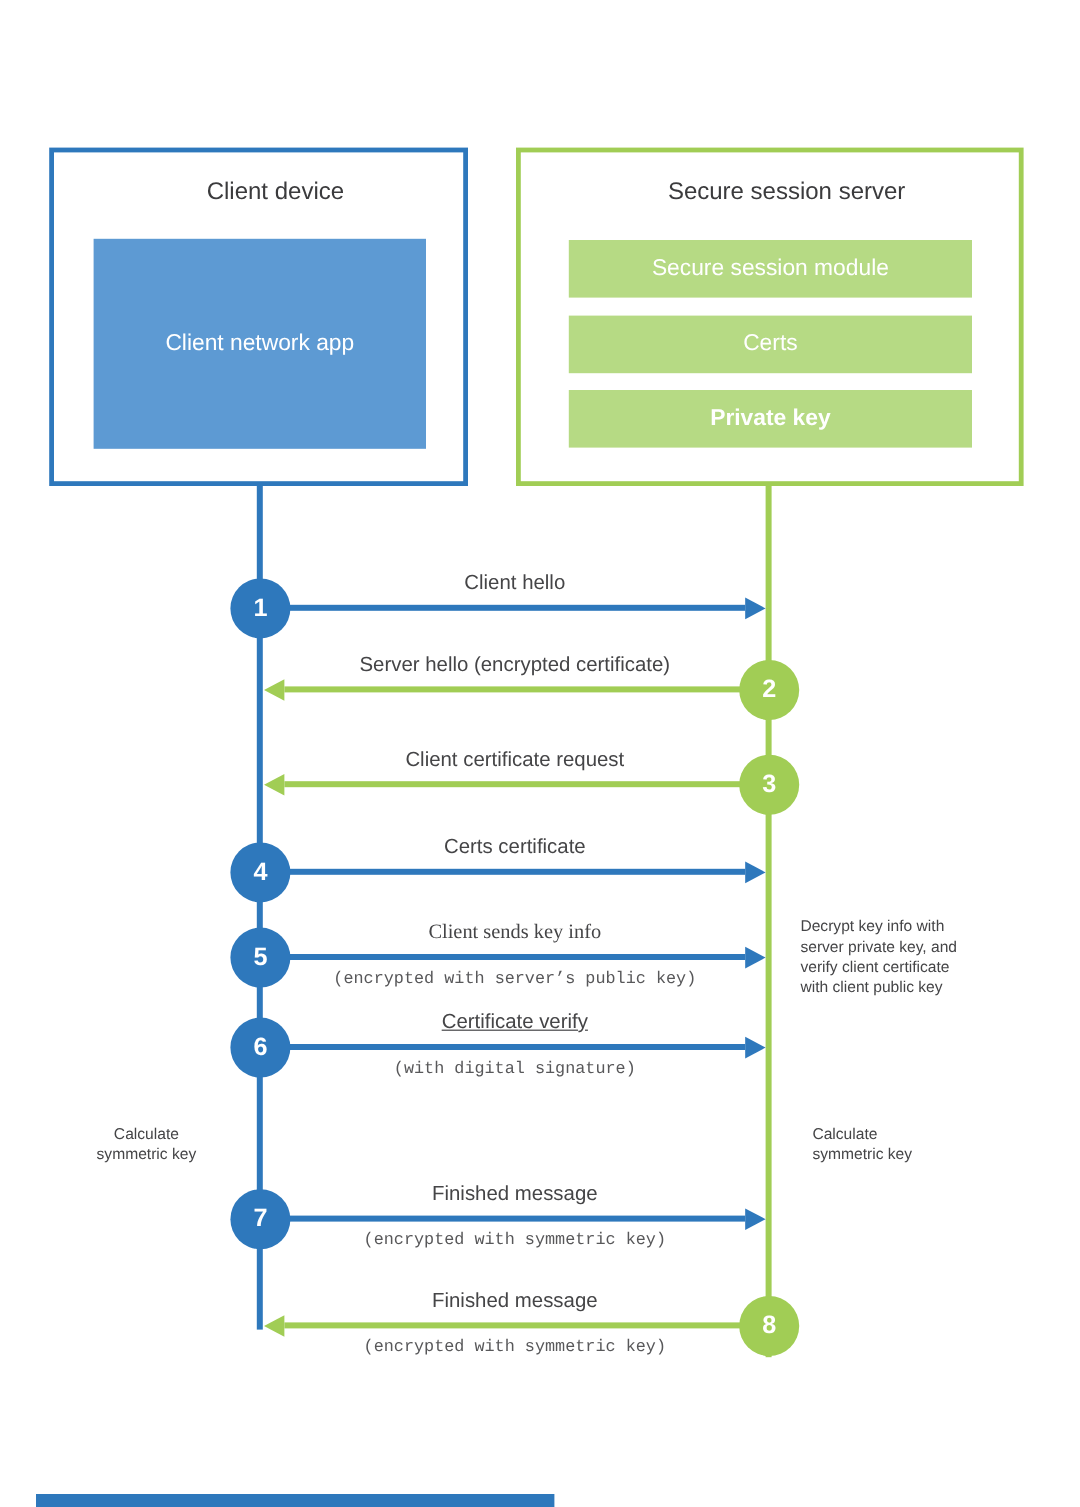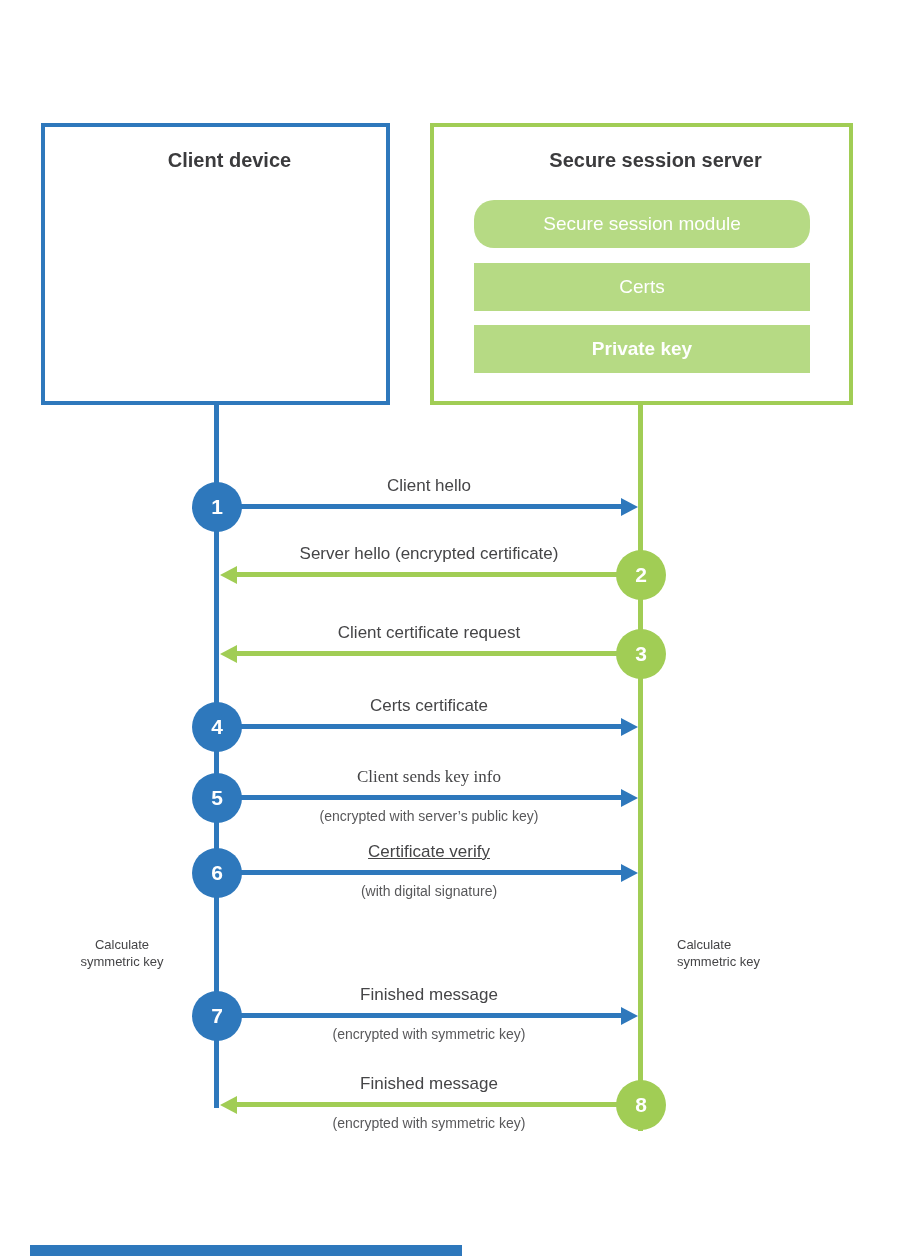--- a/index.html
+++ b/index.html
@@ -29,21 +29,21 @@
     background: #ffffff;
   }
   .client-box { left: 41px; width: 349px; border: 4px solid var(--blue); }
   .server-box { left: 430px; width: 423px; border: 4px solid var(--green); }
   .actor-title {
     position: absolute;
     left: 0; right: 0;
     top: 22px;
     text-align: center;
     font-size: 20px;
-    font-weight: bold;
+    font-weight: normal;
     color: #3b3b3d;
     padding-left: 28px;
   }
   .client-app {
     position: absolute;
     left: 78px;
     top: 199px;
     width: 277px;
     height: 175px;
     background: var(--light-blue);
@@ -108,20 +108,21 @@
     font-size: 17px;
     color: #454547;
   }
   .msg-sub {
     position: absolute;
     left: 237px;
     width: 384px;
     text-align: center;
     font-size: 14px;
     color: #58585a;
+    font-family: Liberation Mono, monospace;
   }
   
   .side-note {
     position: absolute;
     font-size: 13px;
     line-height: 17px;
     color: #454547;
     white-space: pre-line;
   }
   .note-decrypt { left: 667px; top: 763px; width: 180px; text-align: left; }
@@ -138,26 +139,27 @@
 </style>
 </head>
 <body>
 
 <div id="canvas">
 
 
   <div class="actor-box client-box">
     <div class="actor-title">Client device</div>
   </div>
+  <div class="client-app">Client network app</div>
 
   <div class="actor-box server-box">
     <div class="actor-title">Secure session server</div>
   </div>
   <div id="server-bars">
-  <div class="server-bar" style="top: 200px; border-radius: 20px;">Secure session module</div>
+  <div class="server-bar" style="top: 200px;">Secure session module</div>
 
   <div class="server-bar" style="top: 263px;">Certs</div>
 
   <div class="server-bar" style="top: 325px; font-weight: bold;">Private key</div>
 </div>
 
   <div class="lifeline blue-bg"></div>
   <div class="lifeline green-bg"></div>
 
   <div id="steps">
@@ -215,19 +217,23 @@
 
   <div class="arrow-line" style="background: rgb(161, 205, 85); top: 1102px; left: 237px; width: 391px;"></div>
   <div class="arrow-head head-left" style="top: 1096px; left: 220px; border-right-color: rgb(161, 205, 85);"></div>
   <div class="step-circle" style="background: rgb(161, 205, 85); left: 616px; top: 1080px;">
         <span class="step-num">8</span>
       </div>
   <div class="msg-label" style="top: 1074px;">Finished message</div>
   <div class="msg-sub" style="top: 1115px;">(encrypted with symmetric key)</div>
 </div>
 
+  <div class="side-note note-decrypt">Decrypt key info with
+server private key, and
+verify client certificate
+with client public key</div>
   <div class="side-note note-calc-left">Calculate
 symmetric key</div>
   <div class="side-note note-calc-right">Calculate
 symmetric key</div>
 
   <div class="bottom-bar"></div>
 </div>
 
 </body></html>

